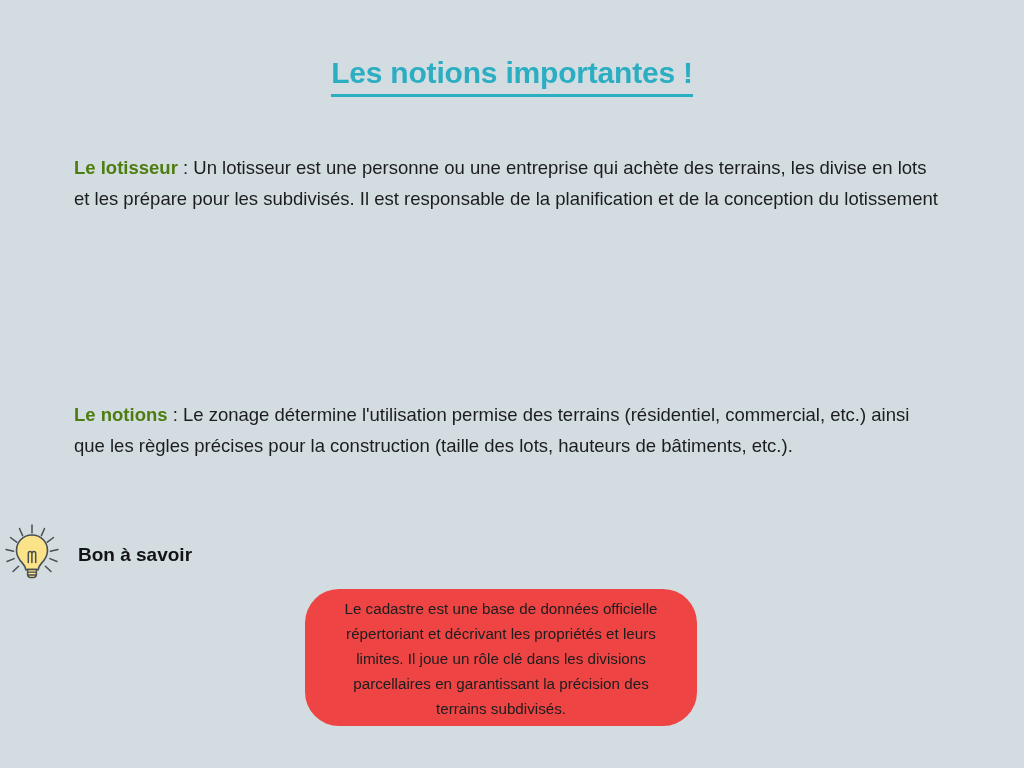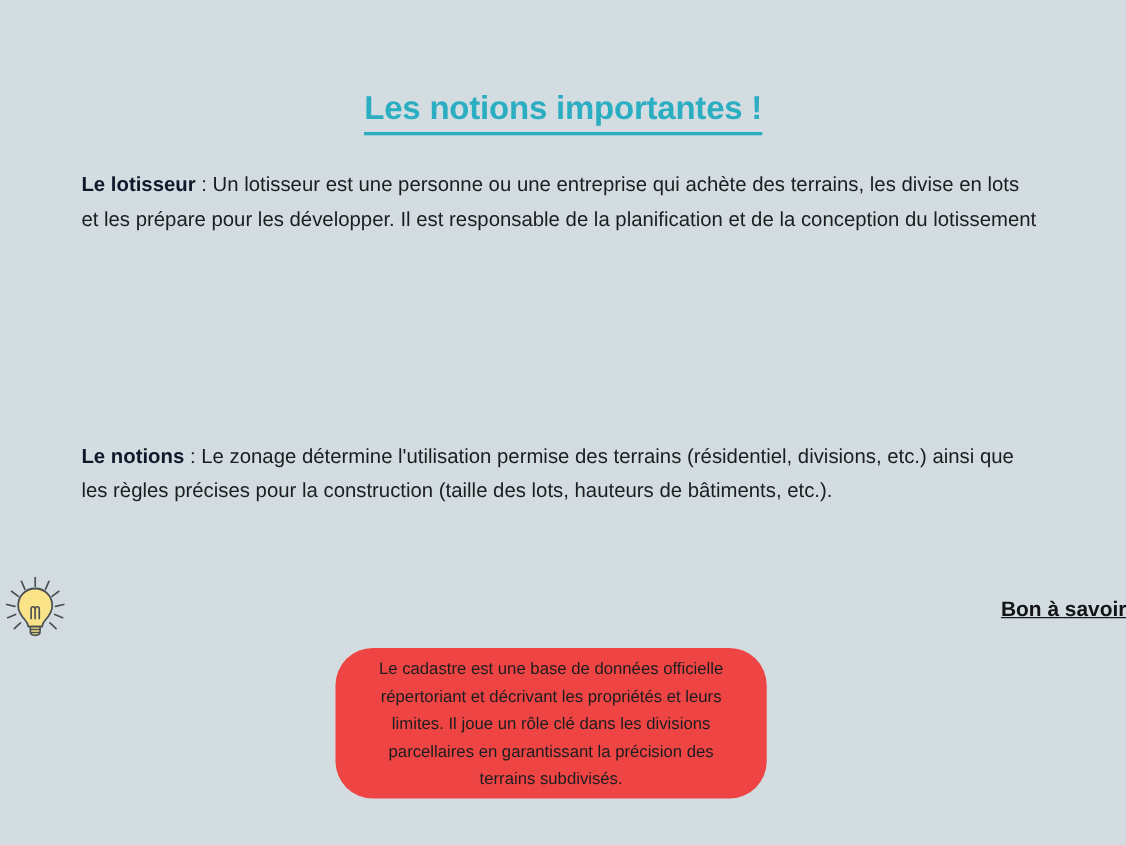--- a/index.html
+++ b/index.html
@@ -29,52 +29,50 @@
     text-align: center;
     font-size: 30px;
     font-weight: bold;
     color: #2badc2;
     letter-spacing: -0.2px;
   }
   .title .title-text {
     display: inline-block;
     border-bottom: 3px solid #2badc2;
     padding-bottom: 4px;
-    margin-top: 26px;
   }
 
   
   .body-block {
     position: absolute;
     left: 74px;
     width: 870px;
     font-size: 18.5px;
     line-height: 31px;
     color: #1b1d1f;
   }
   .body-block.b1 { top: 152px; }
   .body-block.b2 { top: 294px; }
   .body-block.b3 { top: 399px; }
 
   .lead {
     font-weight: bold;
-    color: #0f172a;
+    color: #4d7c0f;
   }
 
   
   .tip-header {
     position: absolute;
     top: 524px;
     left: 0;
     width: 1024px;
     display: flex;
     align-items: center;
-    justify-content: space-between;
+    justify-content: flex-start;
     gap: 14px;
-    text-decoration: underline;
   }
   .bulb-icon {
     width: 64px;
     height: 58px;
     display: block;
     flex: 0 0 auto;
   }
   .tip-label {
     font-size: 19px;
     font-weight: bold;
@@ -108,26 +106,26 @@
 </head>
 <body>
 
 <div class="slide">
 
   <div class="title">
     <span class="title-text">Les notions importantes !</span>
   </div>
 
   <div class="body-block b1">
-    <span class="lead">Le lotisseur</span><span> : </span><span>Un lotisseur est une personne ou une entreprise qui achète des terrains, les divise en lots et les prépare pour les développer. Il est responsable de la planification et de la conception du lotissement</span>
+    <span class="lead">Le lotisseur</span><span> : </span><span>Un lotisseur est une personne ou une entreprise qui achète des terrains, les divise en lots et les prépare pour les subdivisés. Il est responsable de la planification et de la conception du lotissement</span>
   </div>
 
 
   <div class="body-block b3">
-    <span class="lead">Le notions</span><span> : </span><span>Le zonage détermine l'utilisation permise des terrains (résidentiel, divisions, etc.) ainsi que les règles précises pour la construction (taille des lots, hauteurs de bâtiments, etc.).</span>
+    <span class="lead">Le notions</span><span> : </span><span>Le zonage détermine l'utilisation permise des terrains (résidentiel, commercial, etc.) ainsi que les règles précises pour la construction (taille des lots, hauteurs de bâtiments, etc.).</span>
   </div>
 
   <div class="tip-header">
     <svg class="bulb-icon" viewBox="0 0 64 58">
       <g stroke="#4a4f52" stroke-width="1.5" stroke-linecap="round">
         <line x1="32" y1="1" x2="32" y2="9"></line>
         <line x1="19.5" y1="4.5" x2="22.6" y2="11.6"></line>
         <line x1="44.5" y1="4.5" x2="41.4" y2="11.6"></line>
         <line x1="10.5" y1="13.5" x2="16.7" y2="18.2"></line>
         <line x1="53.5" y1="13.5" x2="47.3" y2="18.2"></line>

